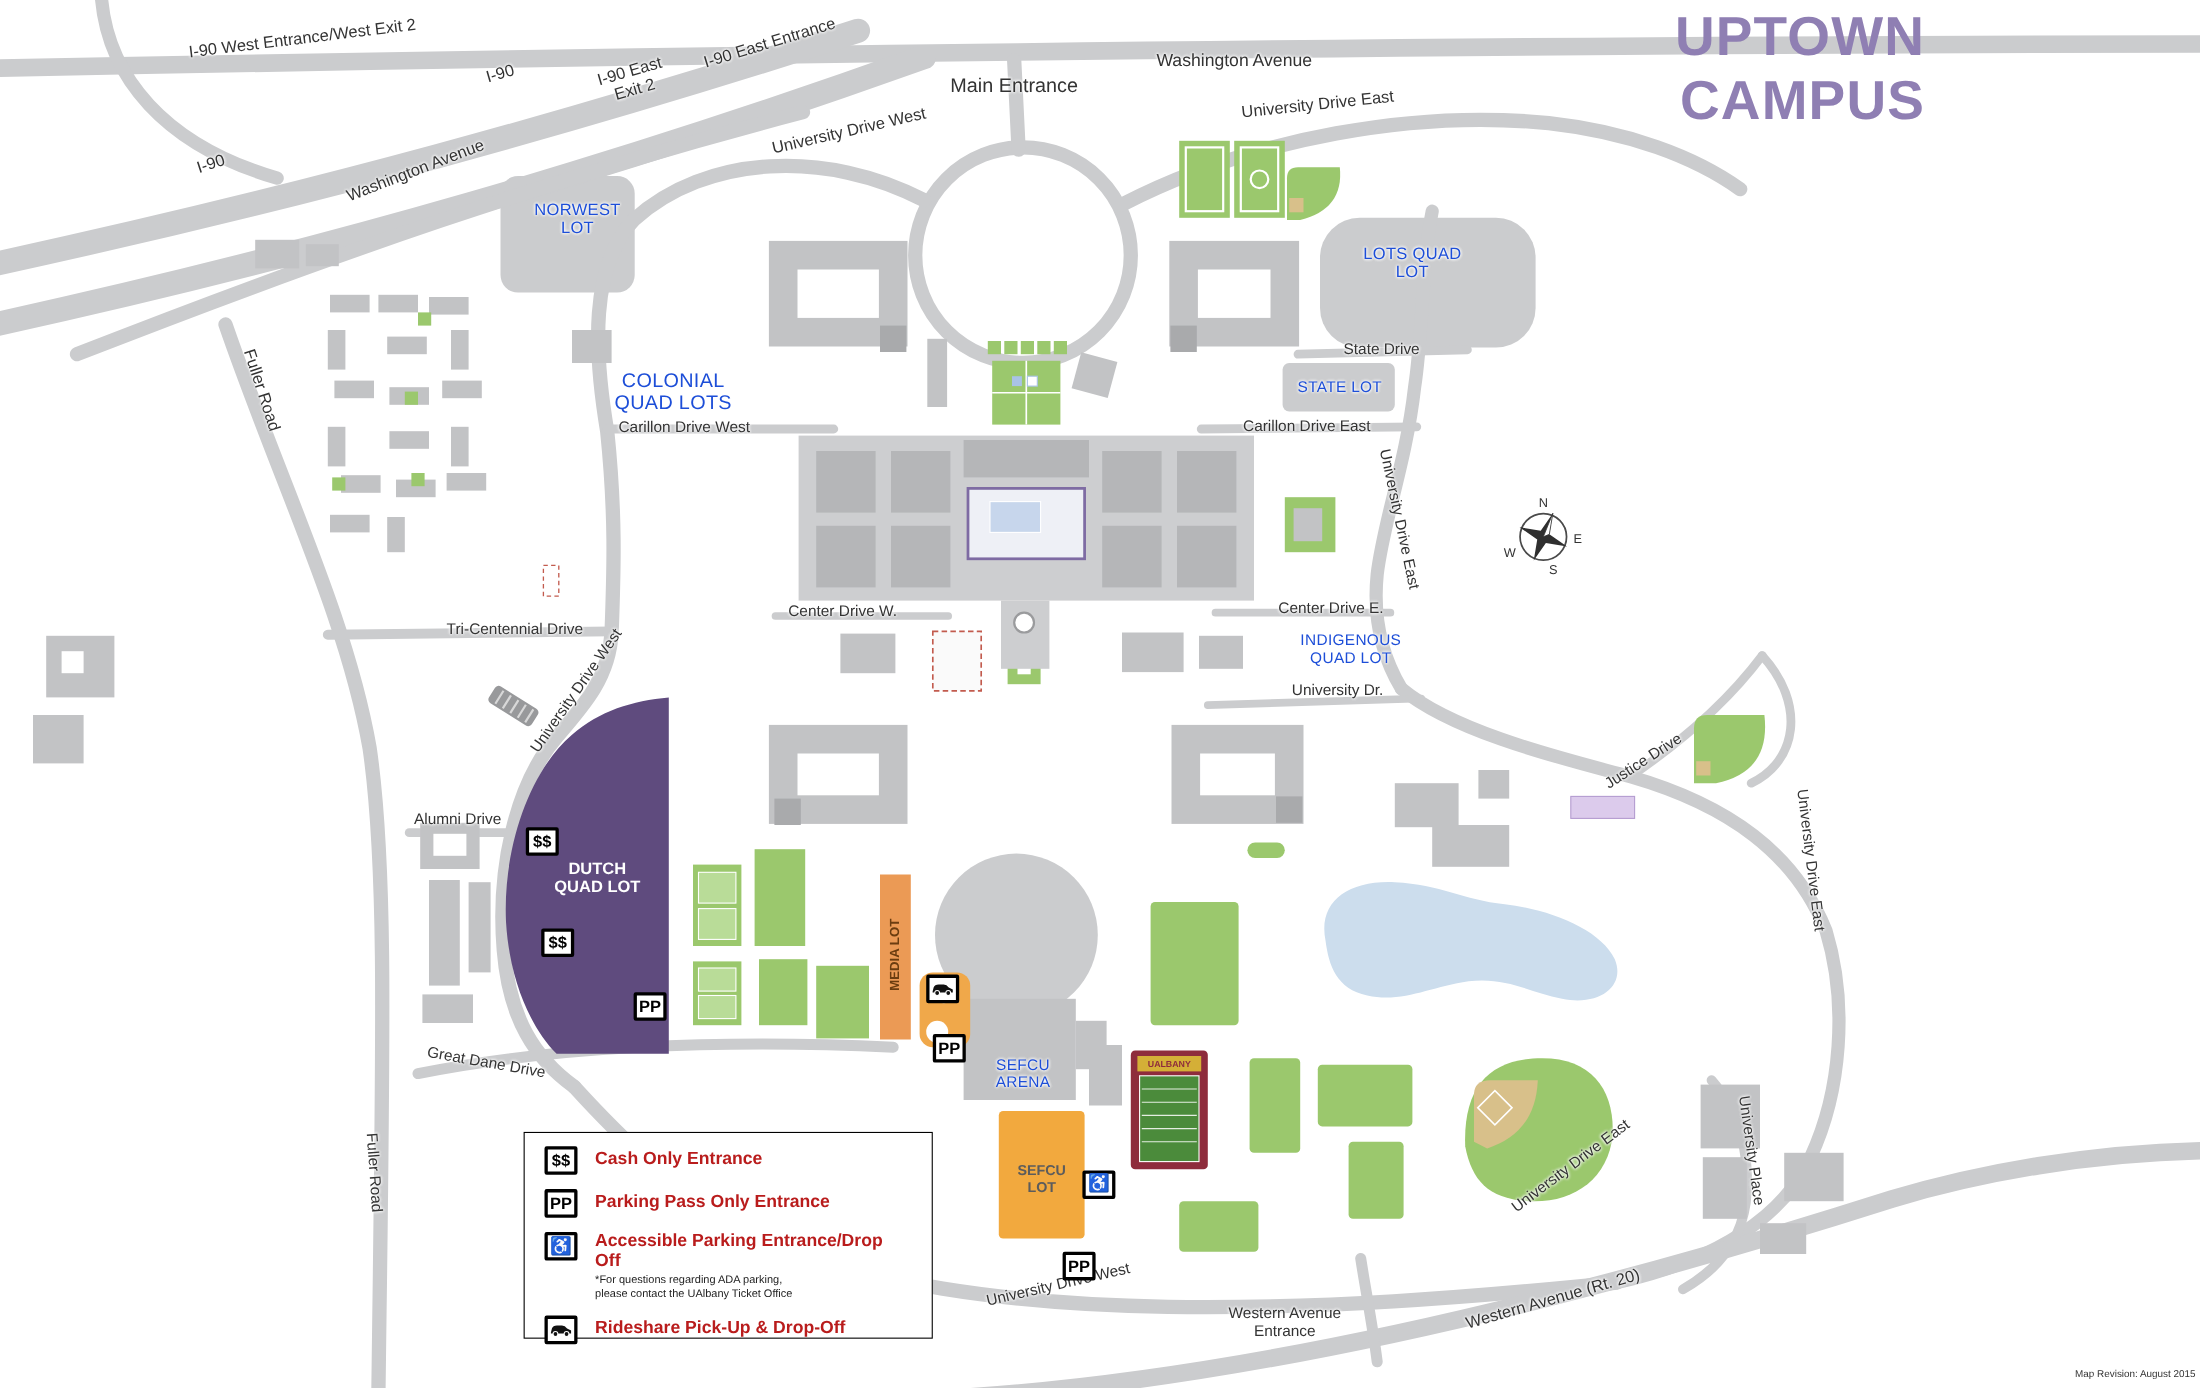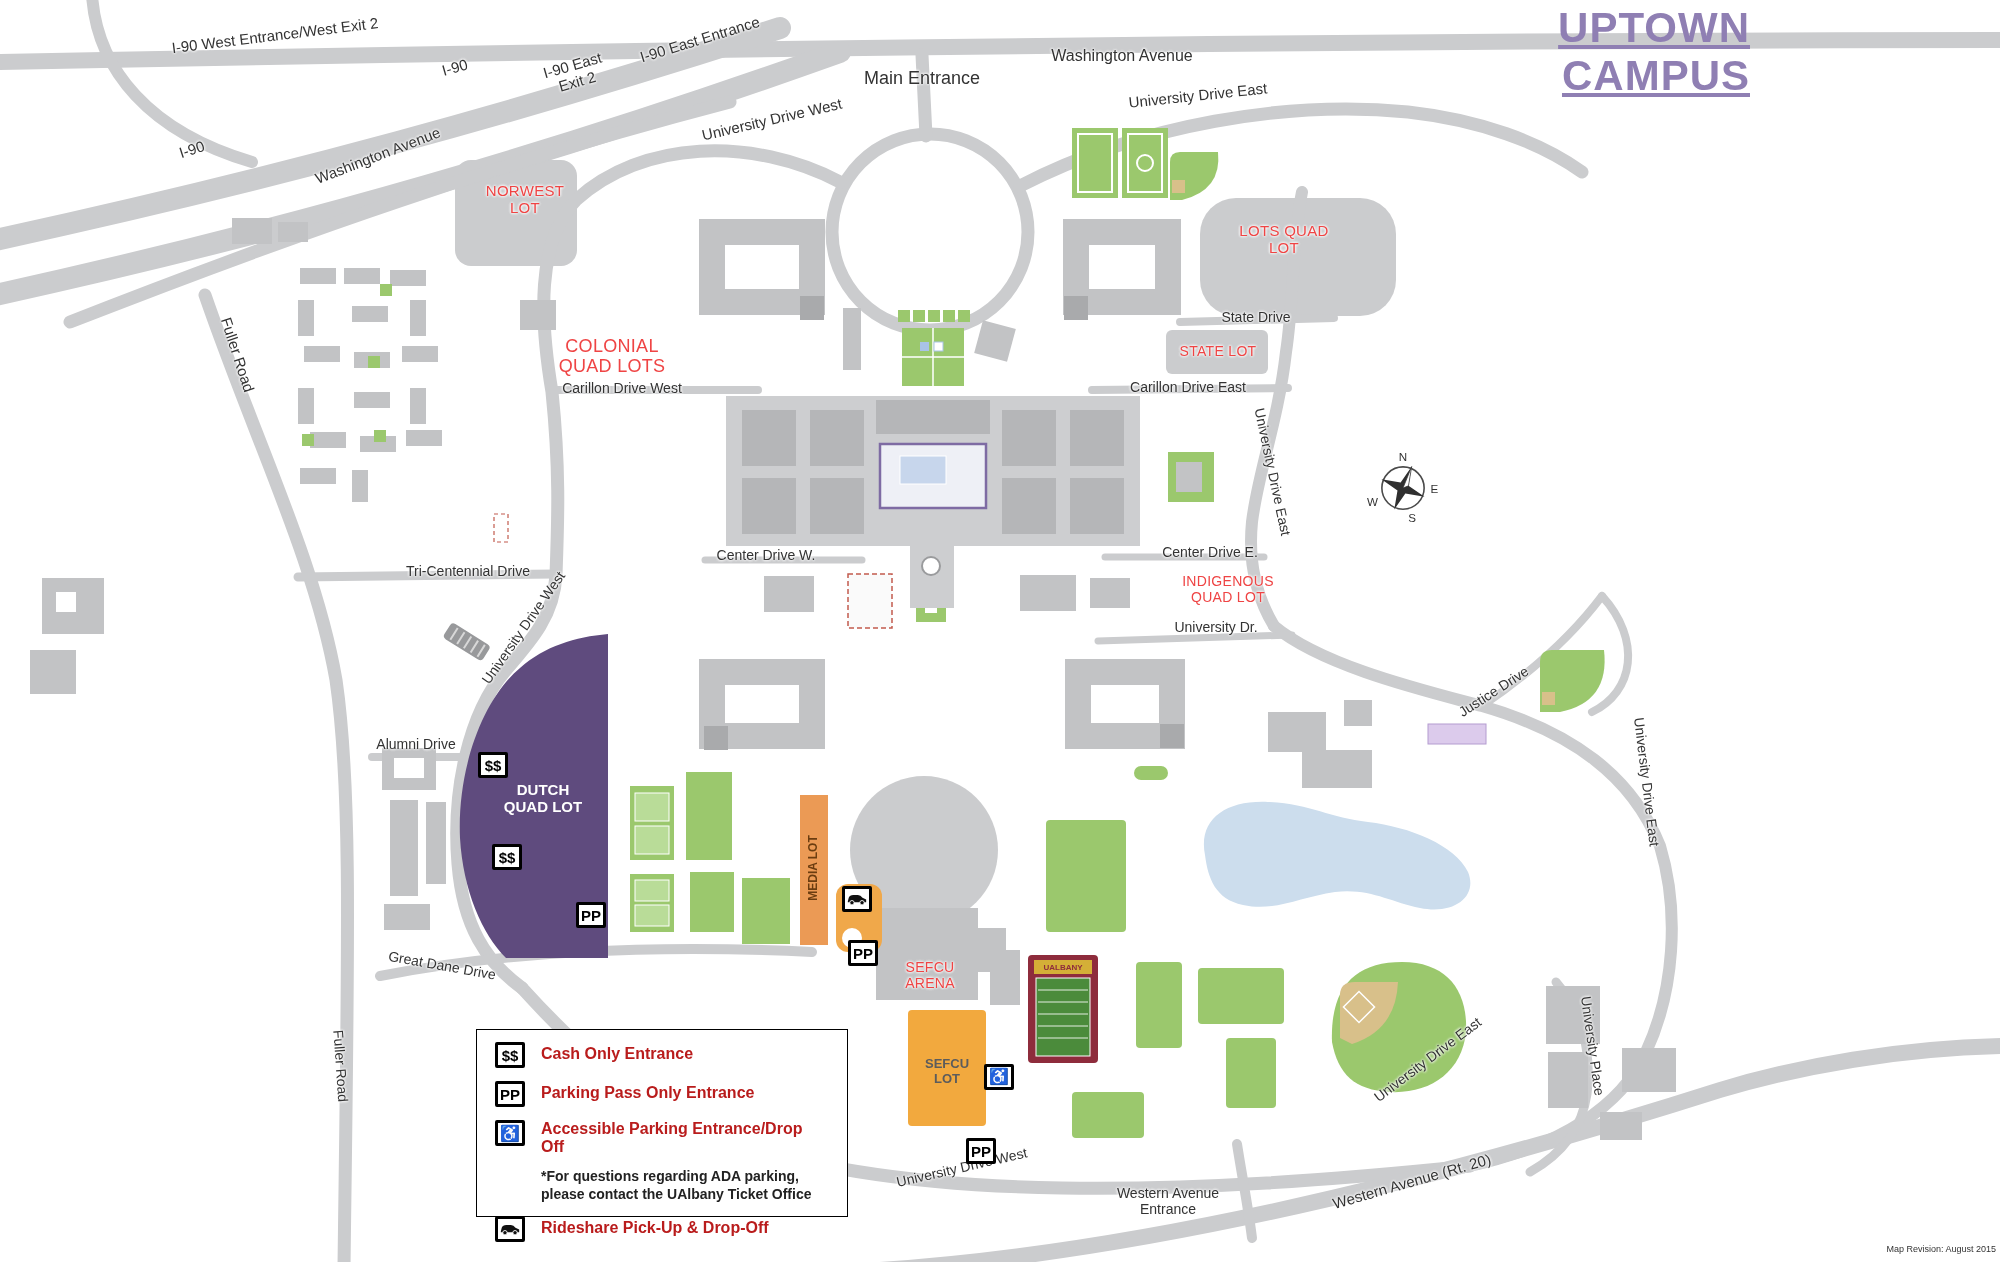--- a/index.html
+++ b/index.html
@@ -11,44 +11,44 @@
   .road { fill:none; stroke:#cbccce; stroke-linecap:round; }
   .bldg { fill:#c2c3c5; }
   .lotg { fill:#cbccce; }
   .field { fill:#9bc86d; }
   .court { fill:#b9dc98; stroke:#fff; stroke-width:1; }
   .lbl {
     position:absolute; color:#333; white-space:pre-line; text-align:center;
     line-height:1.12; font-size:14px;
     text-shadow:0 0 3px #fff,0 0 3px #fff,0 0 3px #fff;
   }
-  .lot-lbl { color:#ef4444; letter-spacing:.3px; }
+  .lot-lbl { color:#1d4ed8; letter-spacing:.3px; }
   .white-lbl { color:#fff; font-weight:bold; text-shadow:none;margin-top:17px; }
   .title {
     position:absolute; left:1398px; top:4px; width:352px; text-align:right;
-    font-size:42px; font-weight:600; letter-spacing:1px; color:#8f7fb3;text-decoration:underline;
+    font-size:50px; font-weight:600; letter-spacing:1px; color:#8f7fb3;
   }
   .marker {
     position:absolute; width:30px; height:26px; background:#fff;
     border:3px solid #000; border-radius:2px; box-sizing:border-box;
     display:flex; align-items:center; justify-content:center;
     font-weight:bold; font-size:15px; color:#000; line-height:1;
   }
   .legend {
     position:absolute; background:#fff; border:1.5px solid #000;
     box-sizing:border-box; padding:12px 18px;
   }
   .legend-row { display:flex; align-items:flex-start; gap:16px; margin-bottom:13px; }
   .legend-ic {
     width:30px; height:26px; border:3px solid #000; border-radius:2px;
     box-sizing:border-box; display:flex; align-items:center; justify-content:center;
     font-weight:bold; font-size:15px; flex:0 0 auto; background:#fff;
   }
   .legend-text { font-weight:bold; font-size:16px; color:#b91c1c; padding-top:3px; }
-  .legend-note { font-weight:bold; font-size:14px; color:#222; white-space:pre-line; line-height:1.25; margin-top:12px; }
+  .legend-note { font-weight:normal; font-size:10px; color:#222; white-space:pre-line; line-height:1.25; margin-top:2px; }
   .compass { position:absolute; left:1366px; top:450px; }
   .rev { position:absolute; right:4px; top:1244px; font-size:9px; color:#333; }
 </style>
 </head>
 <body>
 
 <div class="map">
 
   <svg class="art" width="2000" height="1262" viewBox="0 0 2000 1262">
 

